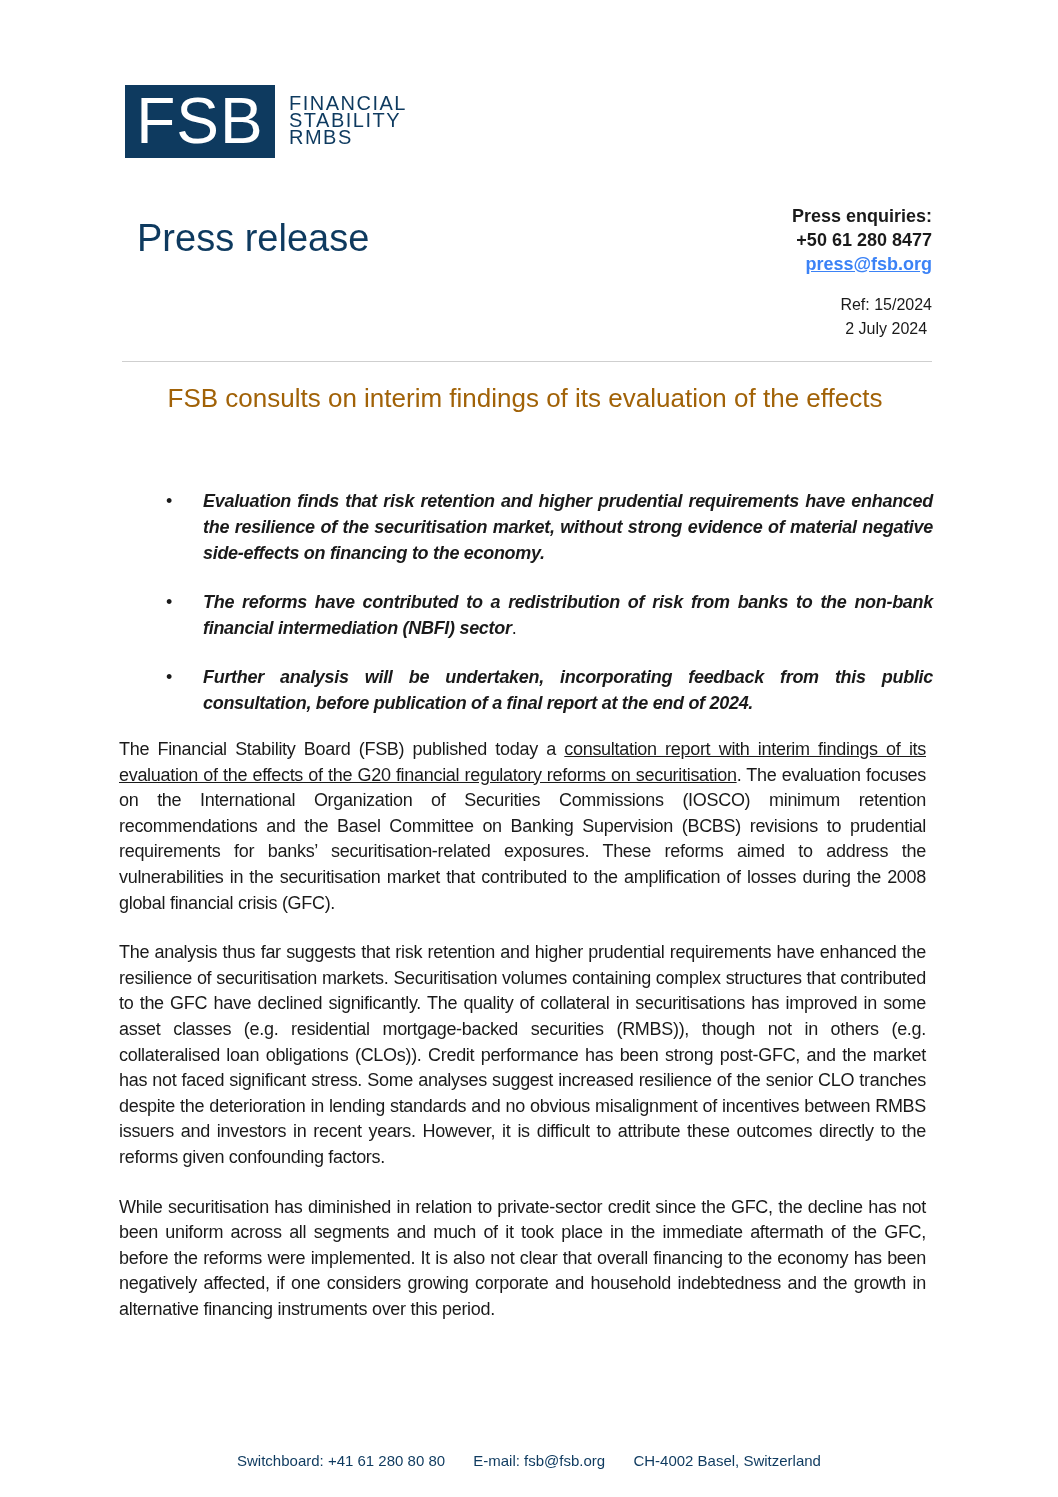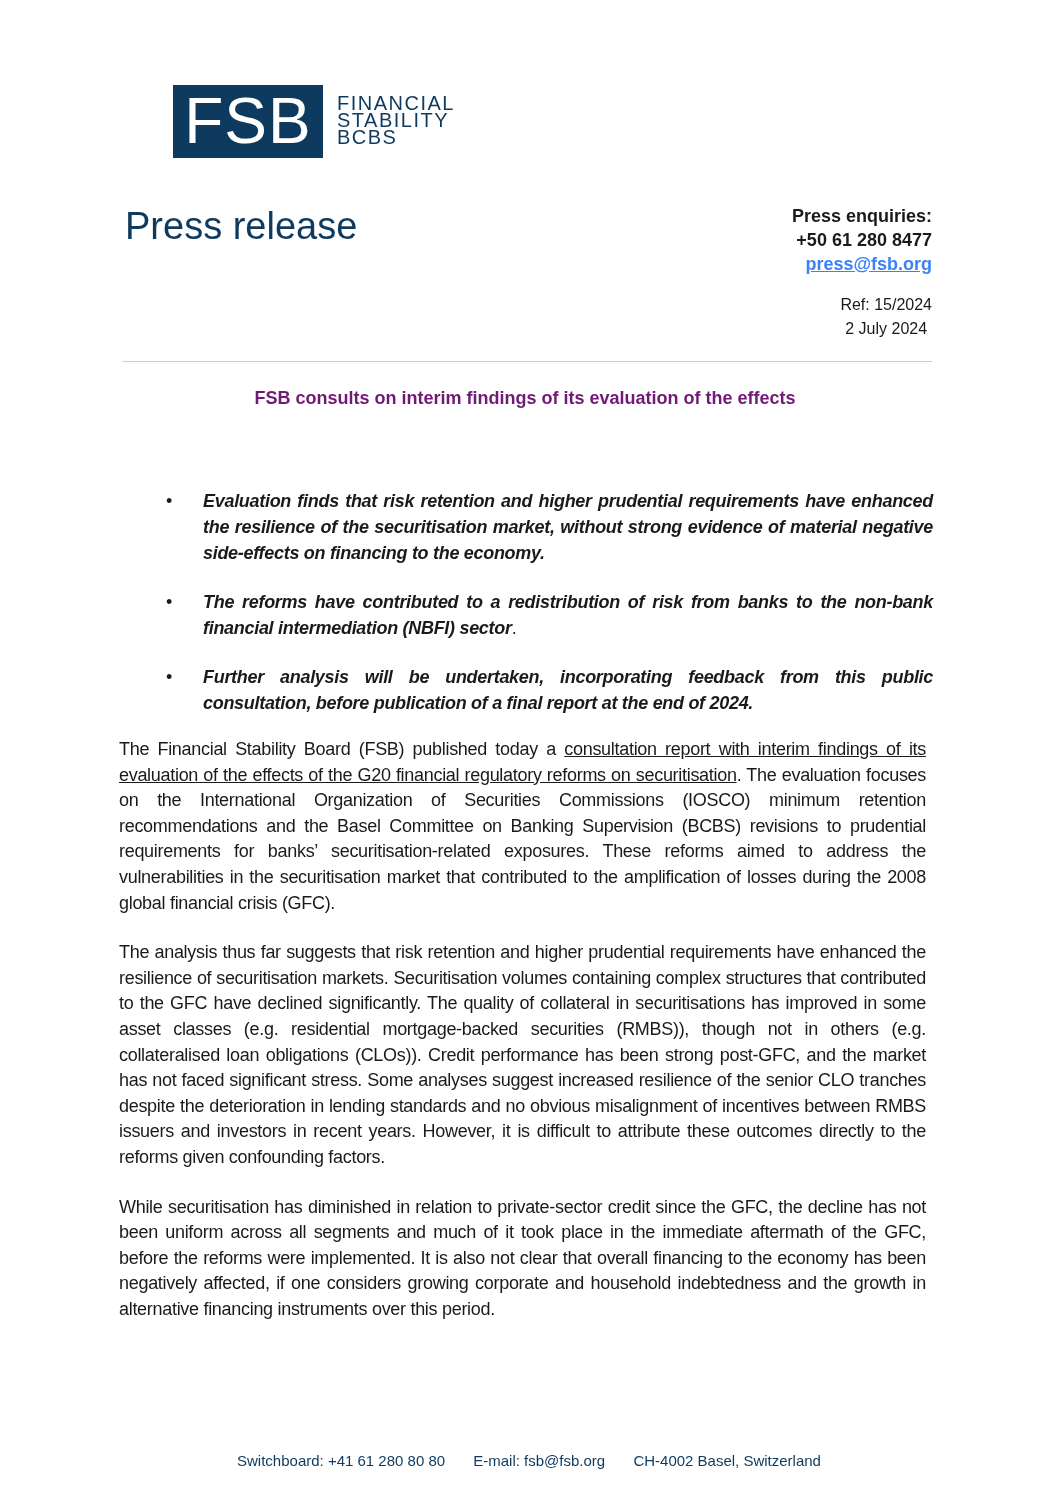--- a/index.html
+++ b/index.html
@@ -4,47 +4,47 @@
 <style>
   html, body { margin: 0; padding: 0; background: #ffffff; }
   body {
     width: 1058px; height: 1497px; position: relative; overflow: hidden;
     font-family: "Liberation Sans", sans-serif; color: #1a1a1a;
   }
   .logo { position: absolute; left: 125px; top: 85px; height: 73px; display: flex; align-items: flex-start; }
   .logo-box {
     width: 150px; height: 73px; background: #0e3a5f; color: #ffffff;
     font-family: "Liberation Sans", sans-serif; font-size: 64px; line-height: 73px;
-    text-align: center; letter-spacing: 1px; margin-left: 48px;
+    text-align: center; letter-spacing: 1px;
   }
   .logo-text {
     margin-left: 14px; margin-top: 10px; color: #0e3a5f;
     font-size: 20px; line-height: 17px; letter-spacing: 1.5px;
   }
   .logo-text div { display: block; }
   .title {
     position: absolute; left: 125px; top: 202px; font-size: 38px; color: #0e3a5f;
-    margin: 0; font-weight: normal; line-height: 48px;
+    margin: 12px; font-weight: normal; line-height: 48px;
   }
   .contact {
     position: absolute; right: 126px; top: 204px; text-align: right;
     font-size: 18px; line-height: 24px; color: #1a1a1a; font-weight: bold;
   }
   .contact a { color: #3b82f6; text-decoration: underline; }
   .ref {
     position: absolute; right: 126px; top: 293px; text-align: center;
     font-size: 16px; line-height: 24px;
   }
   .sep {
     position: absolute; left: 122px; top: 361px; width: 810px; height: 0;
     border-top: 1.5px solid #cfcfcf;
   }
   .headline {
     position: absolute; left: 110px; width: 830px; top: 380px; text-align: center;
-    font-size: 18px; line-height: 37px; color: #701a75; margin: 0; font-weight: bold;
+    font-size: 26px; line-height: 37px; color: #a16207; margin: 0; font-weight: normal;
   }
   .bullets {
     position: absolute; left: 160px; top: 488px; width: 773px; margin: 0; padding: 0; list-style: none;
   }
   .bullets li {
     position: relative; padding-left: 43px; font-size: 18px; line-height: 26px;
     font-weight: bold; font-style: italic; text-align: justify; margin-bottom: 23px;
     font-family: "Liberation Sans", sans-serif; letter-spacing: -0.3px;
   }
   .bullets li .dot { position: absolute; left: 6px; top: 0; font-style: normal; font-weight: normal; }
@@ -62,21 +62,21 @@
   .footer span { margin: 1px 12px; }
 </style>
 </head>
 <body>
 
 <div class="logo">
   <div class="logo-box">FSB</div>
   <div class="logo-text">
     <div>FINANCIAL</div>
     <div>STABILITY</div>
-    <div>BCBS</div>
+    <div>RMBS</div>
   </div>
 </div>
 
 <h1 class="title">Press release</h1>
 
 <div class="contact">
   <div>Press enquiries:</div>
   <div>+50 61 280 8477</div>
   <div><a>press@fsb.org</a></div>
 </div>

